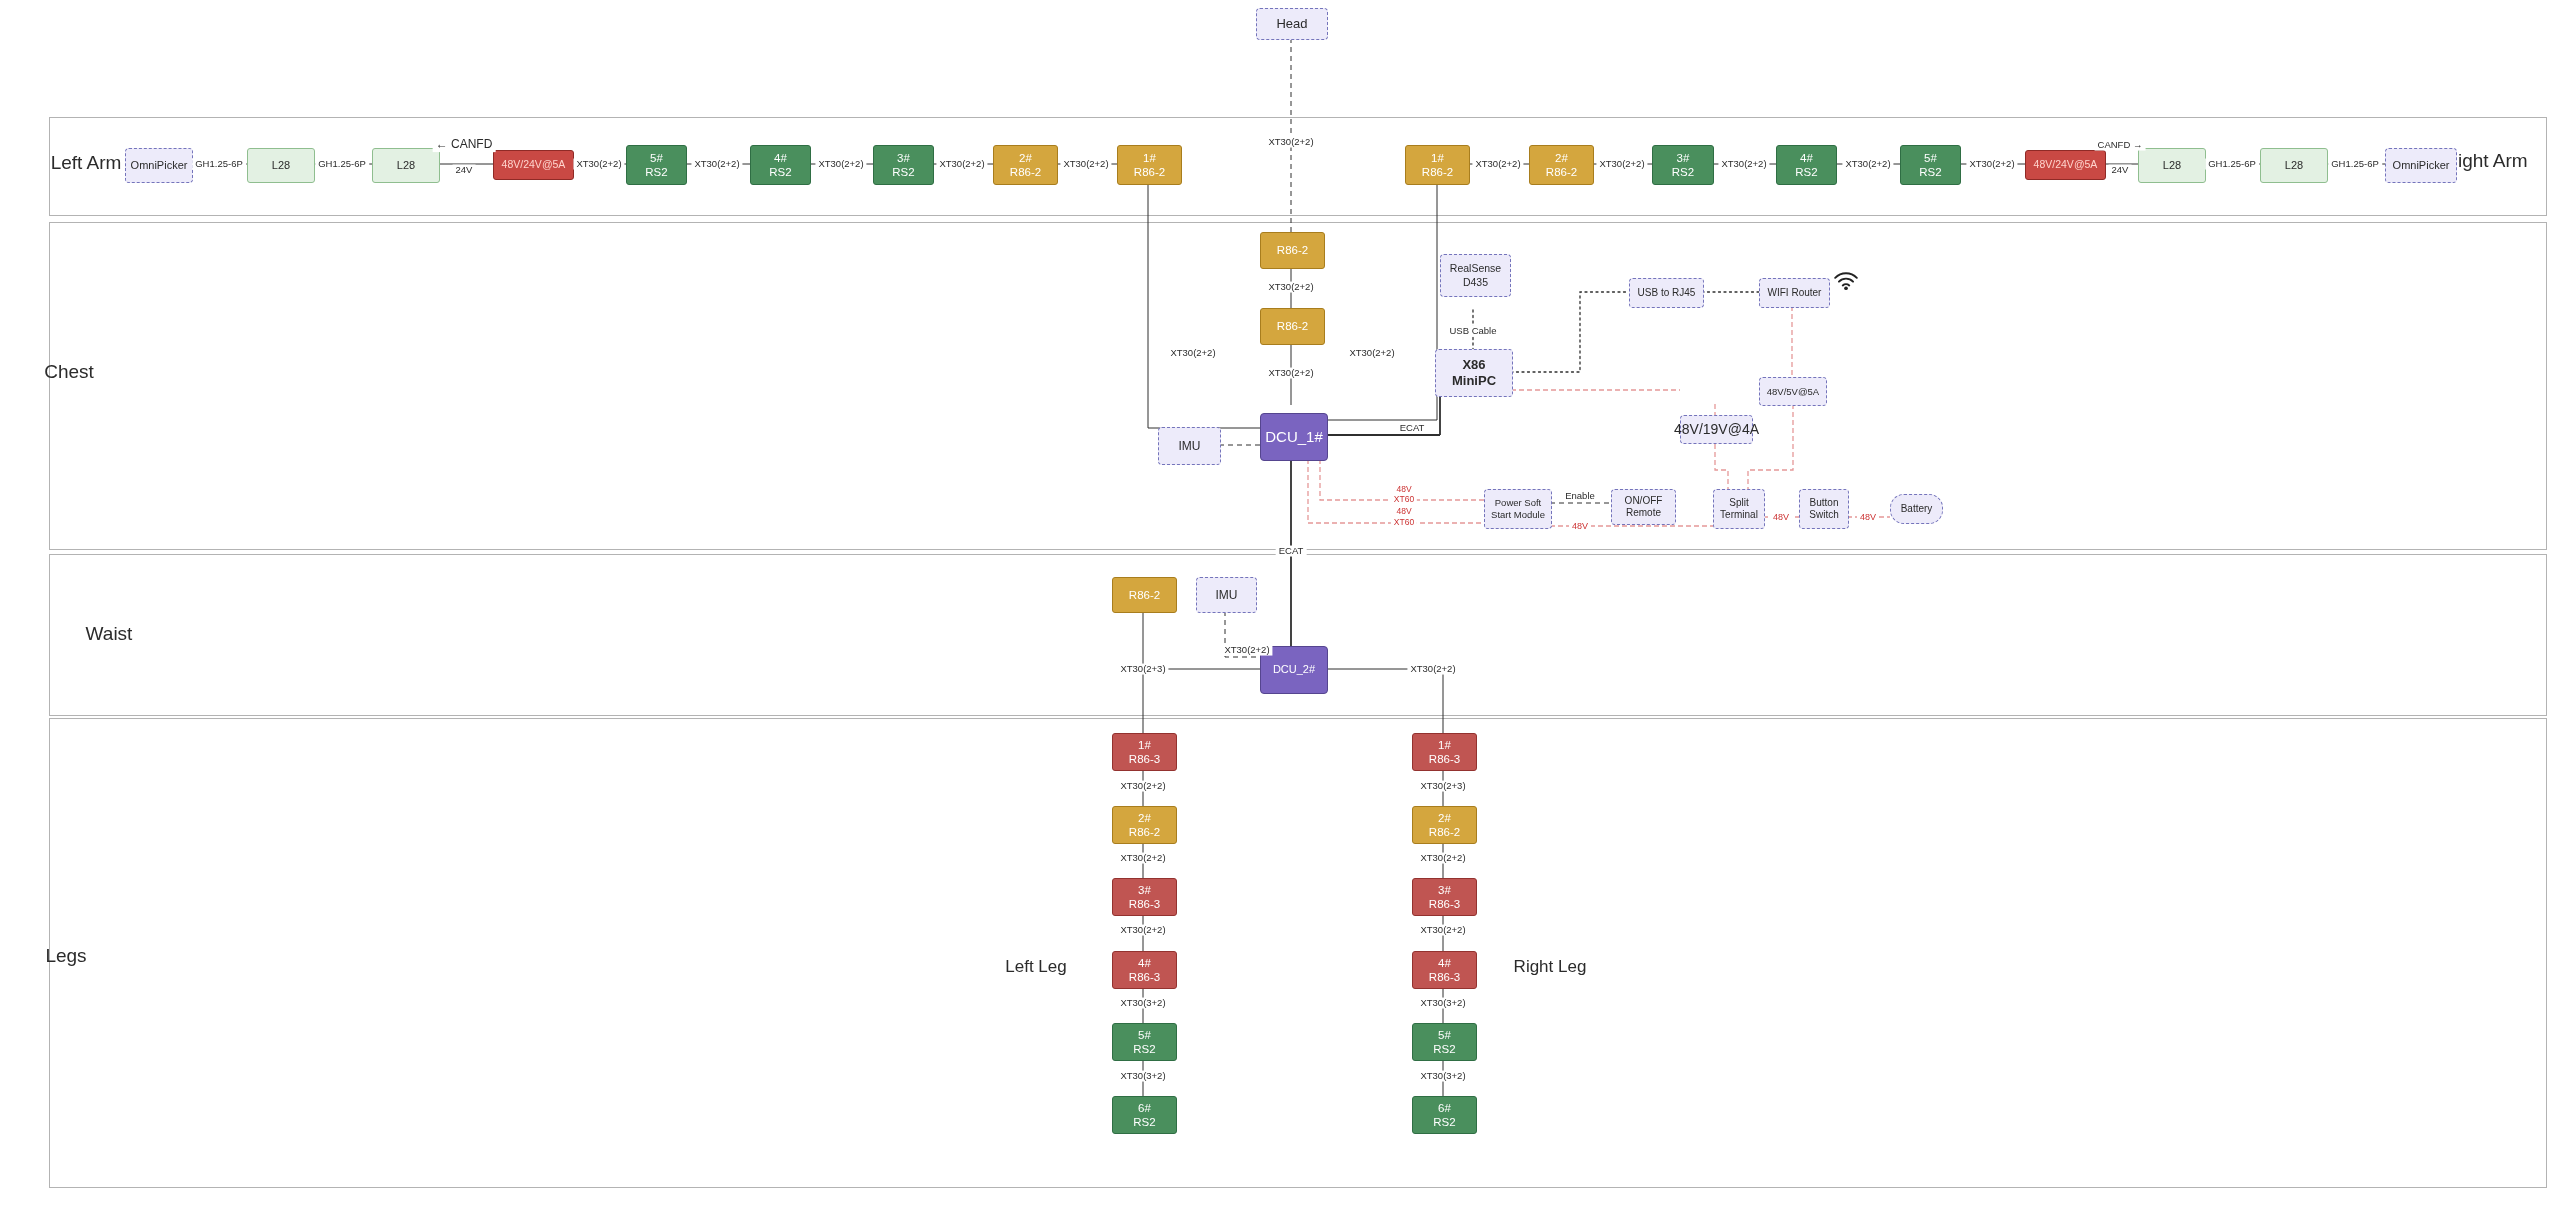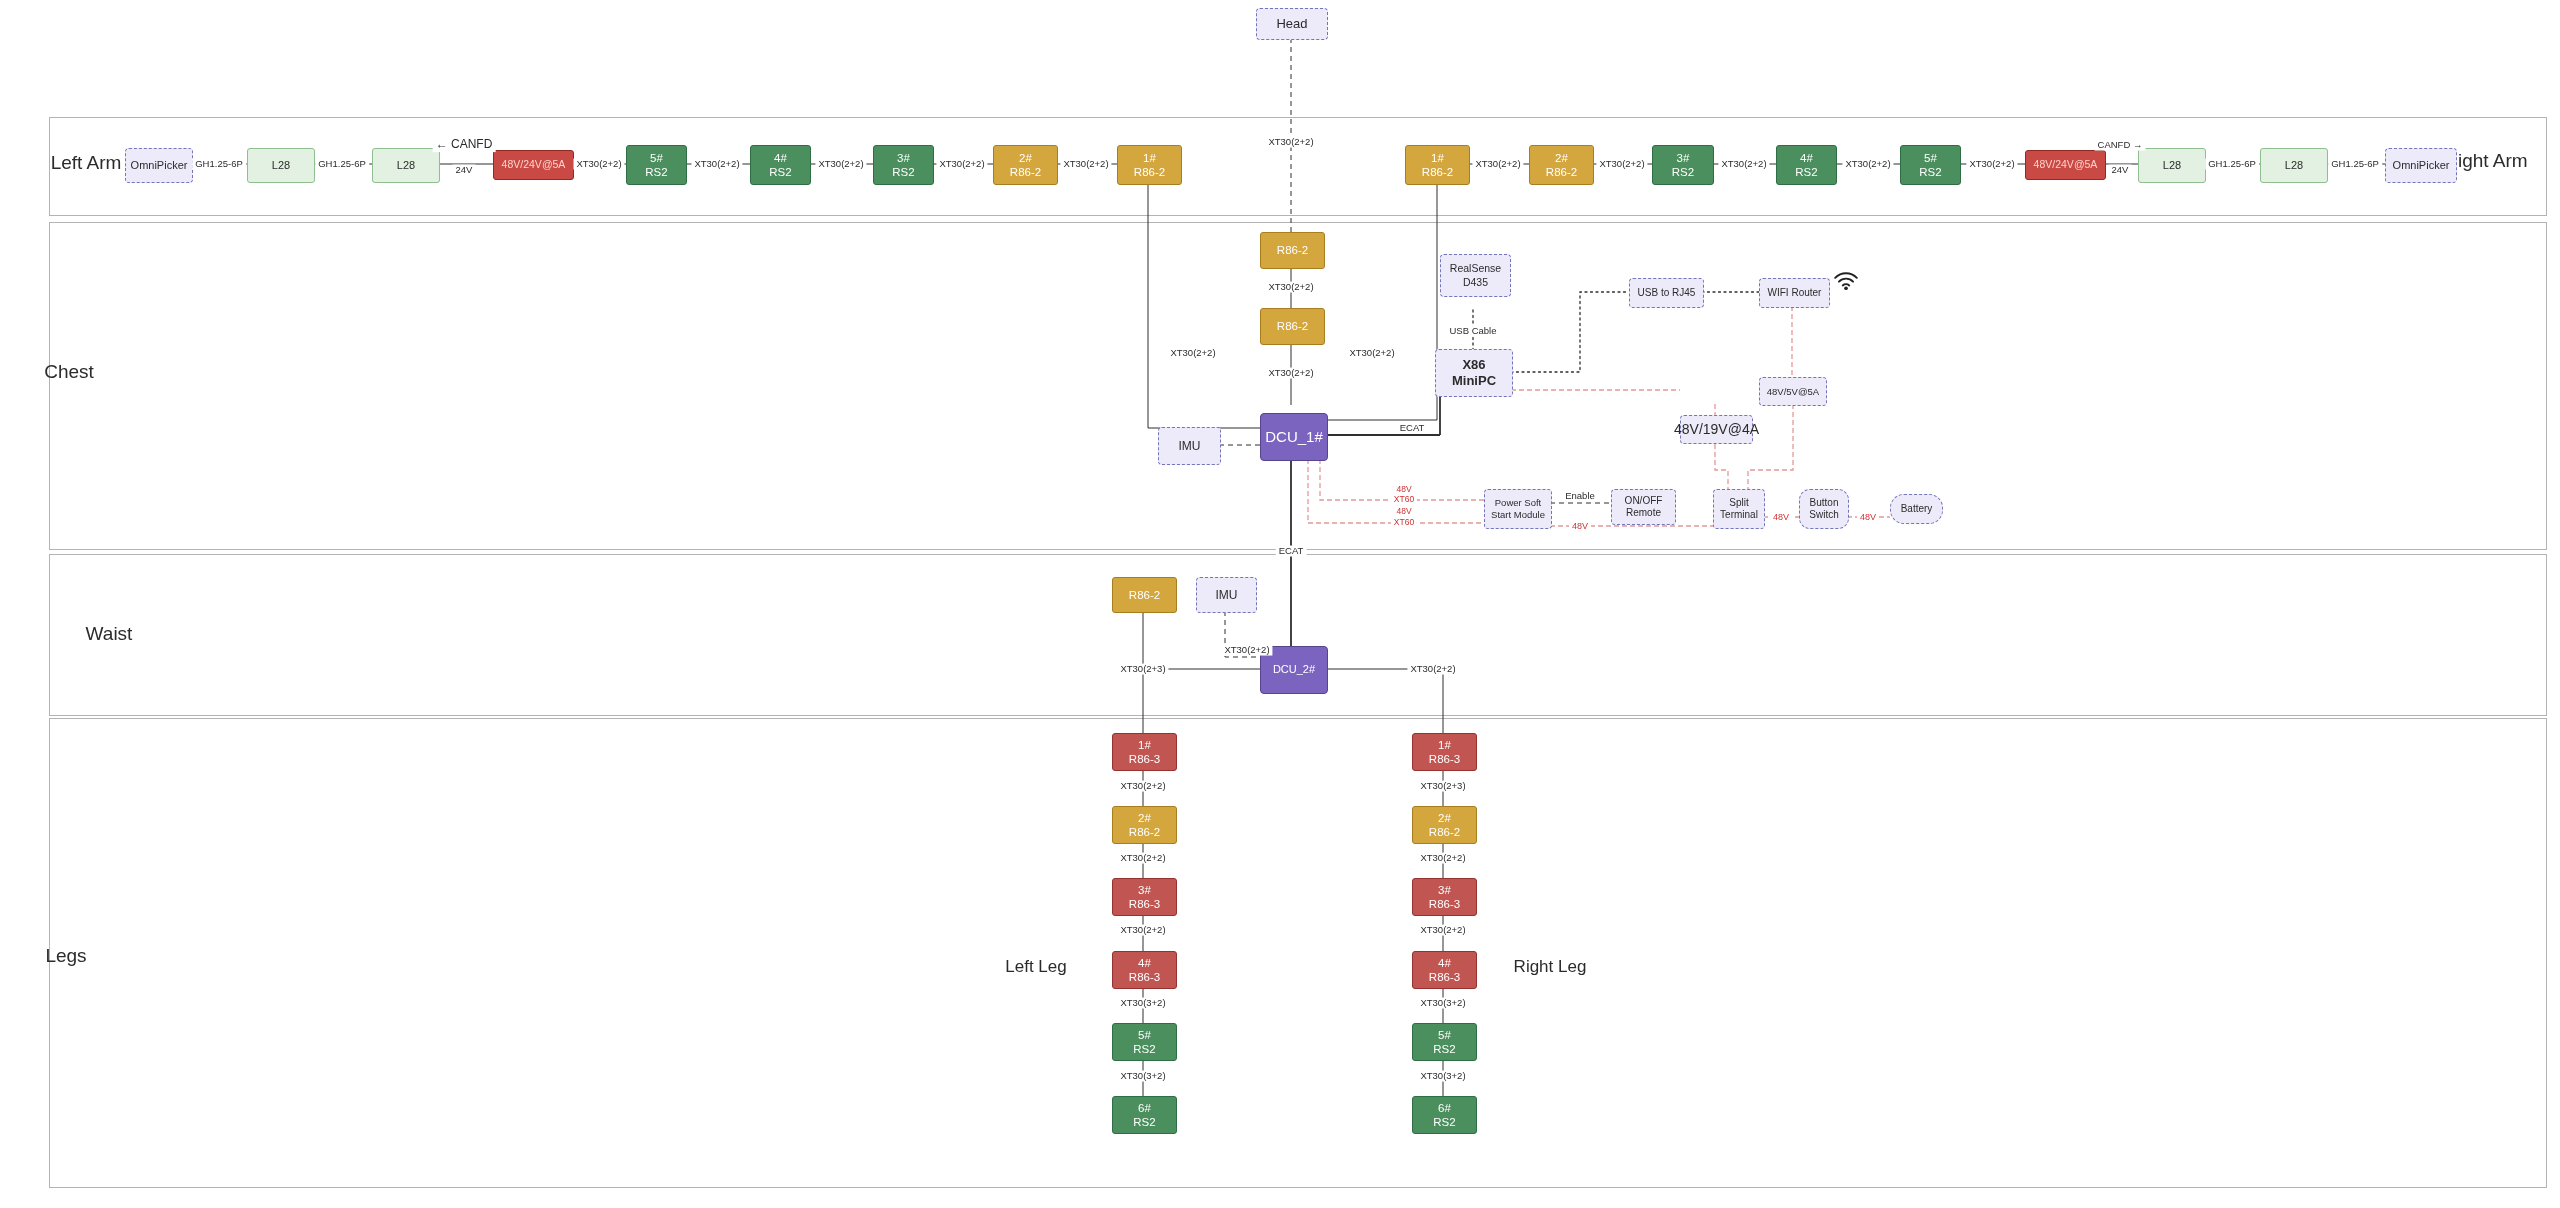--- a/index.html
+++ b/index.html
@@ -140,21 +140,21 @@
     <div class="node dashed" style="left: 1629px; top: 278px; width: 73px; height: 28px; font-size: 10px;">USB to RJ45</div>
     <div class="node dashed" style="left: 1759px; top: 278px; width: 69px; height: 28px; font-size: 10px;">WIFI Router</div>
     <div class="node dashed" style="left: 1680px; top: 377px; width: 71px; height: 27px; font-size: 14px; margin-top: 38px;">48V/19V@4A</div>
     <div class="node dashed" style="left: 1759px; top: 377px; width: 66px; height: 27px; font-size: 9.5px;">48V/5V@5A</div>
     <div class="node dashed" style="left: 1484px; top: 489px; width: 66px; height: 38px; font-size: 9.5px;">Power Soft
 Start Module</div>
     <div class="node dashed" style="left: 1611px; top: 489px; width: 63px; height: 34px; font-size: 10px;">ON/OFF
 Remote</div>
     <div class="node dashed" style="left: 1713px; top: 489px; width: 50px; height: 38px; font-size: 10px;">Split
 Terminal</div>
-    <div class="node dashed" style="left: 1799px; top: 489px; width: 48px; height: 38px; font-size: 10px; border-radius: 11px;">Button
+    <div class="node dashed" style="left: 1799px; top: 489px; width: 48px; height: 38px; font-size: 10px;">Button
 Switch</div>
     <div class="node dashed" style="left: 1890px; top: 494px; width: 51px; height: 28px; font-size: 10px; border-radius: 14px;">Battery</div>
     <div class="node yellow" style="left: 1112px; top: 577px; width: 63px; height: 34px; font-size: 11.5px;">R86-2</div>
     <div class="node dashed" style="left: 1196px; top: 577px; width: 59px; height: 34px; font-size: 12px;">IMU</div>
     <div class="node purple" style="left: 1260px; top: 646px; width: 66px; height: 46px; font-size: 11px;">DCU_2#</div>
     <div class="node red" style="left: 1112px; top: 733px; width: 63px; height: 36px; font-size: 11.5px;">1#
 R86-3</div>
     <div class="node yellow" style="left: 1112px; top: 806px; width: 63px; height: 36px; font-size: 11.5px;">2#
 R86-2</div>
     <div class="node red" style="left: 1112px; top: 878px; width: 63px; height: 36px; font-size: 11.5px;">3#

